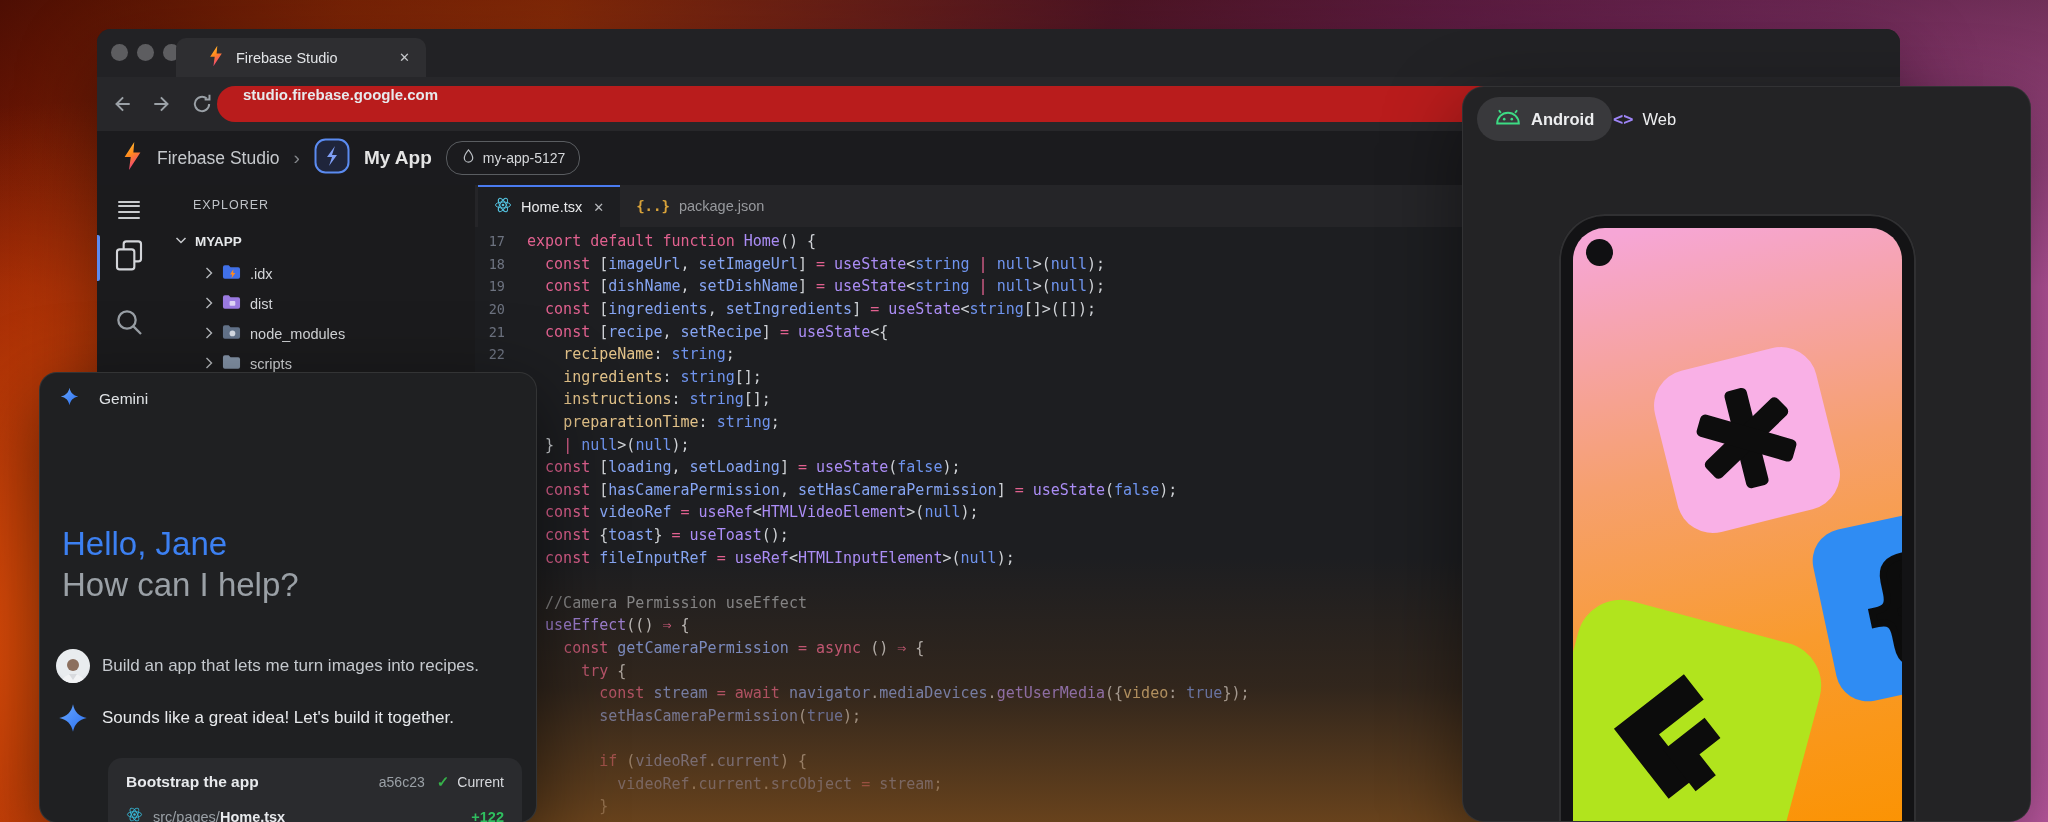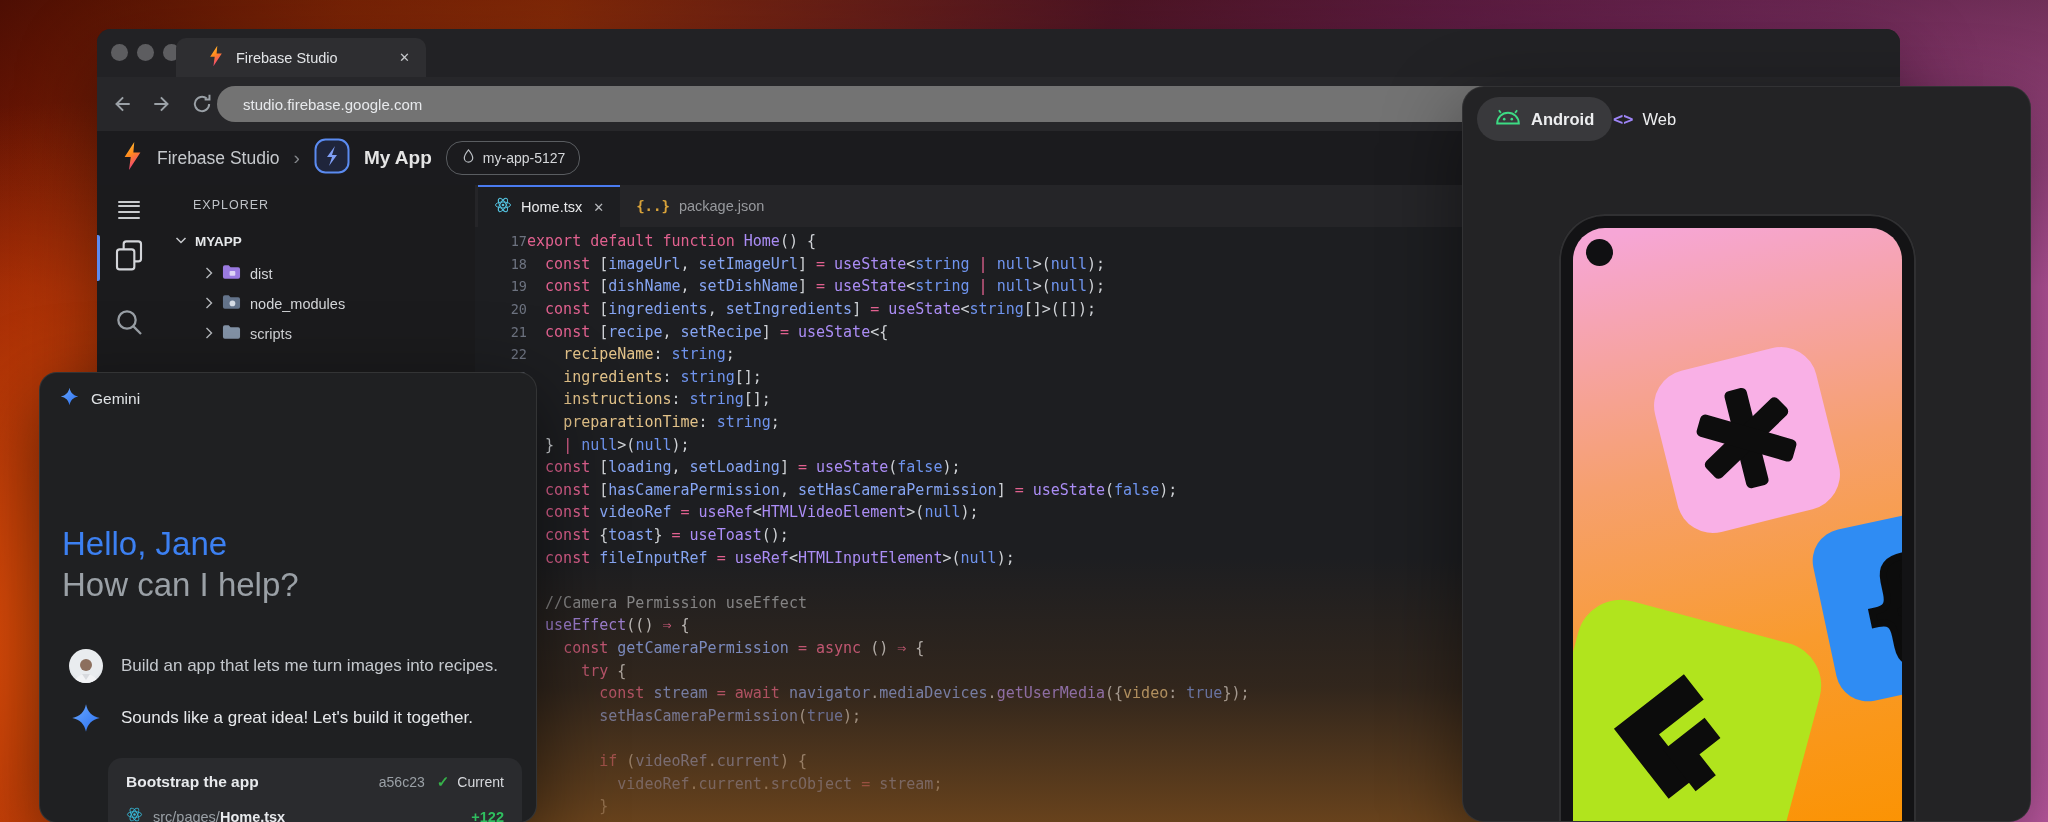--- a/index.html
+++ b/index.html
@@ -17,22 +17,22 @@
   .titlebar { position:absolute; left:0; top:0; right:0; height:48px; background:#222225; }
   .dots { position:absolute; left:14px; top:15px; display:flex; gap:9px; }
   .dot { width:17px; height:17px; border-radius:50%; background:#5d5d60; }
   .btab { position:absolute; left:79px; top:9px; width:250px; height:39px; background:#2e2e31; border-radius:10px 10px 0 0;
     display:flex; align-items:center; padding:0 16px 0 32px; gap:12px; }
   .btab-title { font-size:14.5px; color:#e2e4e7; flex:1; }
   .btab-close { color:#c7c9cc; font-size:13px; }
   .urlrow { position:absolute; left:0; top:48px; right:0; height:54px; background:#27272a; }
   .navicons { position:absolute; left:14px; top:16px; display:flex; gap:18px; }
   .navicons svg { display:block; }
-  .urlpill { position:absolute; left:120px; top:9px; right:26px; height:36px; border-radius:18px; background:#737373;
-    display:flex; align-items:center; padding-left:26px; }
+  .urlpill { position:absolute; left:120px; top:9px; right:26px; height:36px; border-radius:18px; background:#b91c1c;
+    display:flex; align-items:flex-start; padding-left:26px;font-weight:bold; }
   .url-text { font-size:15px; color:#e7e9ec; }
   
   .appheader { position:absolute; left:0; top:102px; right:0; height:54px; background:#1b1b1e;
     display:flex; align-items:center; gap:14px; padding-left:25px; }
   .product { font-size:17.5px; color:#c6c9cd; }
   .crumb-sep { font-size:19px; color:#85888c; }
   .appname { font-size:19px; font-weight:700; color:#e5e5e5; }
   .chip { display:flex; align-items:center; gap:7px; border:1px solid #5a5d61; border-radius:16px; height:30px; padding:16px 14px; }
   .chip-text { font-size:14px; color:#d5d7da; }
   
@@ -53,37 +53,37 @@
   .tabsrow { position:absolute; left:0; top:0; right:0; height:42px; background:#252528; display:flex; padding-left:3px; }
   .etab { height:42px; display:flex; align-items:center; gap:9px; padding:0 16px; }
   .etab.active { background:#1d1e21; border-top:2px solid #4a7bf0; }
   .etab-label { font-size:14.5px; color:#e9eaec; }
   .etab.inactive .etab-label { color:#97999d; }
   .etab-close { font-size:13px; color:#b7b9bd; margin-left:2px; }
   .braces-glyph { font-size:14px; font-weight:700; color:#d9a33a; font-family:"DejaVu Sans Mono", monospace; }
   .code { position:absolute; left:0; top:42px; right:0; bottom:0; padding-top:3px;
     font-family:"DejaVu Sans Mono", monospace; font-size:15px; }
   .code-line { display:flex; height:22.6px; align-items:center; white-space:pre; }
-  .ln { width:52px; text-align:right; color:#6d7380; font-size:13.5px; flex:none; }
+  .ln { width:52px; padding-right:22px; text-align:right; color:#6d7380; font-size:13.5px; flex:none; }
   .code-text { white-space:pre; }
   .tk-kw { color:#e1618f; } .tk-id { color:#86a5f3; } .tk-fn { color:#ab8df5; }
   .tk-ty { color:#6f94ee; } .tk-pr { color:#e2c289; } .tk-pl { color:#cfd2d6; }
   .tk-op { color:#e1618f; } .tk-cm { color:#8b8f94; }
   .fade { position:absolute; left:0; top:156px; right:0; bottom:0; z-index:4; pointer-events:none;
     background:linear-gradient(180deg, rgba(88,53,20,0) 45%, rgba(88,53,20,0.35) 72%, rgba(122,75,27,0.80) 100%); }
   
   .gemini { position:absolute; left:39px; top:372px; width:498px; height:451px; background:#1f2022;
     border:1px solid rgba(255,255,255,0.09); border-radius:18px; z-index:10; overflow:hidden;
     box-shadow:0 24px 80px rgba(0,0,0,0.55); }
-  .gem-head { position:absolute; left:20px; top:14px; display:flex; align-items:center; gap:12px; }
+  .gem-head { position:absolute; left:20px; top:14px; display:flex; align-items:center; gap:20px; }
   .gem-title { font-size:15.5px; color:#dfe2e5; }
   .greeting { position:absolute; left:22px; top:150px; line-height:41px; font-weight:500; }
   .greet-1 { font-size:33px; color:#3c80f2; }
   .greet-2 { font-size:33px; color:#9aa0a6; }
-  .msg { position:absolute; left:29px; right:24px; display:flex; align-items:center; gap:18px; }
+  .msg { position:absolute; left:16px; right:24px; display:flex; align-items:center; gap:12px; }
   .msg-user { top:276px; } .msg-gemini { top:330px; }
   .msg-text { font-size:17px; color:#c4c8cd; }
   .msg-gemini .msg-text { color:#e6e8eb; }
   .avatar { width:34px; height:34px; border-radius:50%; background:radial-gradient(circle at 50% 38%, #e9ecef 60%, #cfd4da 100%); overflow:hidden; flex:none; position:relative; }
   .avatar svg { position:absolute; left:0; top:3px; }
   .stepcard { position:absolute; left:68px; right:14px; top:385px; height:90px; background:#2a2b2e; border-radius:14px; padding:15px 18px; }
   .stepcard-row1 { display:flex; align-items:center; }
   .step-title { font-size:15.5px; font-weight:700; color:#e8eaed; flex:1; }
   .step-commit { font-size:14px; color:#9aa0a6; margin-right:12px; }
   .step-check { color:#36b24a; font-size:15px; font-weight:700; margin-right:8px; }
@@ -228,20 +228,30 @@
 
       <div class="explorer">
         <div class="exp-title">EXPLORER</div>
         <div class="tree-root">
           <span><svg width="12" height="9" viewBox="0 0 12 9" fill="none" stroke="#c8cacd" stroke-width="1.5">
                 <path d="M1.5 2 L6 6.5 L10.5 2"></path>
               </svg></span>
           <span class="tree-root-label">MYAPP</span>
         </div>
         <div class="tree">
+          <div class="tree-row">
+            <span><svg width="8" height="12" viewBox="0 0 8 12" fill="none" stroke="#b6b9be" stroke-width="1.4">
+                  <path d="M1.5 1 L6.5 6 L1.5 11"></path>
+                </svg></span>
+            <span><svg width="19" height="16" viewBox="0 0 20 16">
+                  <path d="M1 3 a2 2 0 0 1 2-2 h4 l2 2 h8 a2 2 0 0 1 2 2 v8 a2 2 0 0 1 -2 2 h-14 a2 2 0 0 1 -2 -2 Z" fill="#4070e8"></path>
+                  <path d="M12 5 L8.5 10.5 h2.2 L10 14.5 L14 9 h-2.2 Z" fill="#ff8a1e"></path>
+                </svg></span>
+            <span class="tree-label">.idx</span>
+          </div>
           <div class="tree-row">
             <span><svg width="8" height="12" viewBox="0 0 8 12" fill="none" stroke="#b6b9be" stroke-width="1.4">
                   <path d="M1.5 1 L6.5 6 L1.5 11"></path>
                 </svg></span>
             <span><svg width="19" height="16" viewBox="0 0 20 16">
                   <path d="M1 3 a2 2 0 0 1 2-2 h4 l2 2 h8 a2 2 0 0 1 2 2 v8 a2 2 0 0 1 -2 2 h-14 a2 2 0 0 1 -2 -2 Z" fill="#9a7ae0"></path>
                   <rect x="8" y="7" width="6" height="5" rx="1" fill="#ded5f5"></rect>
                 </svg></span>
             <span class="tree-label">dist</span>
           </div>

